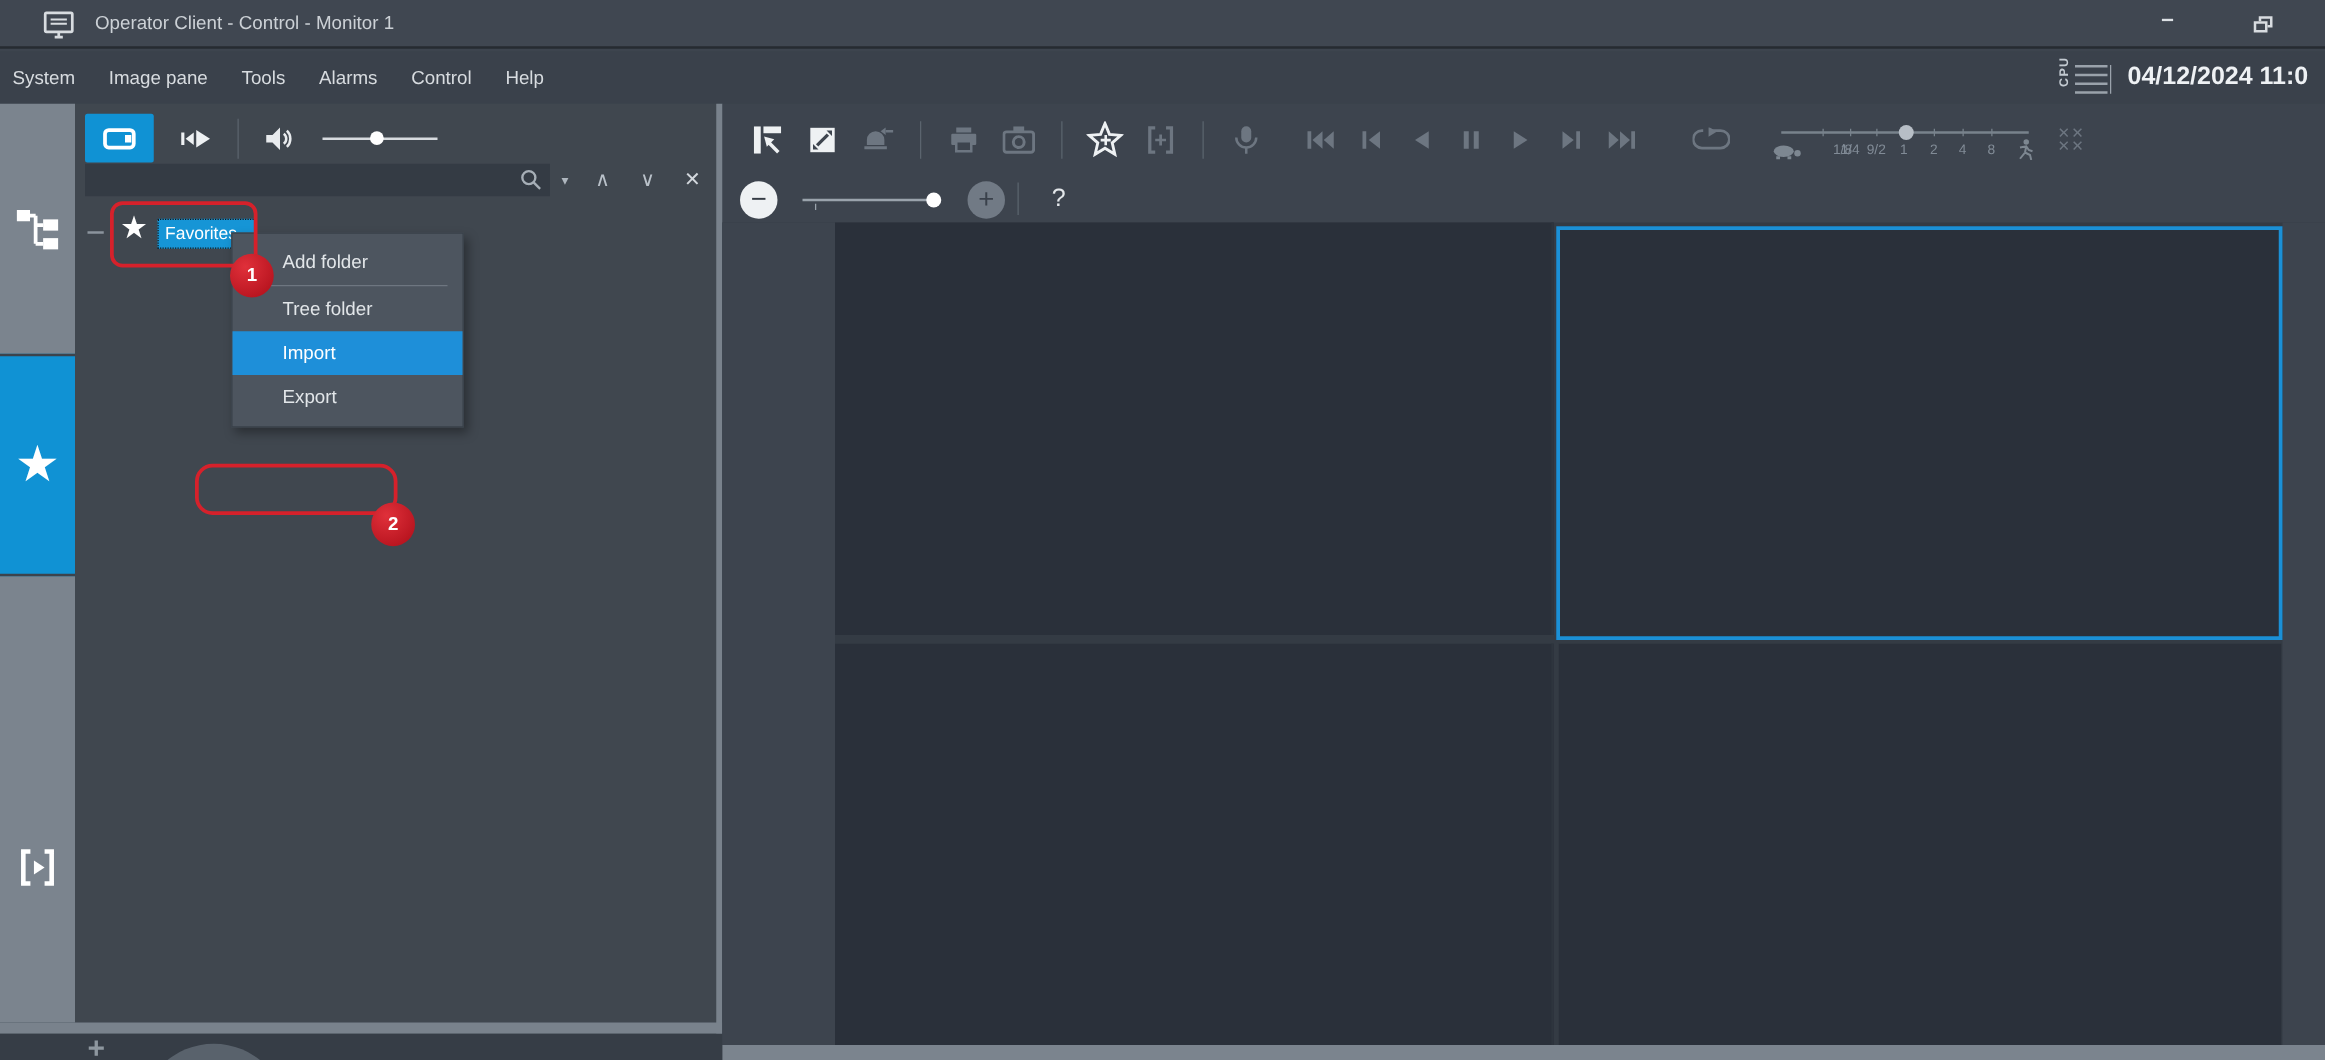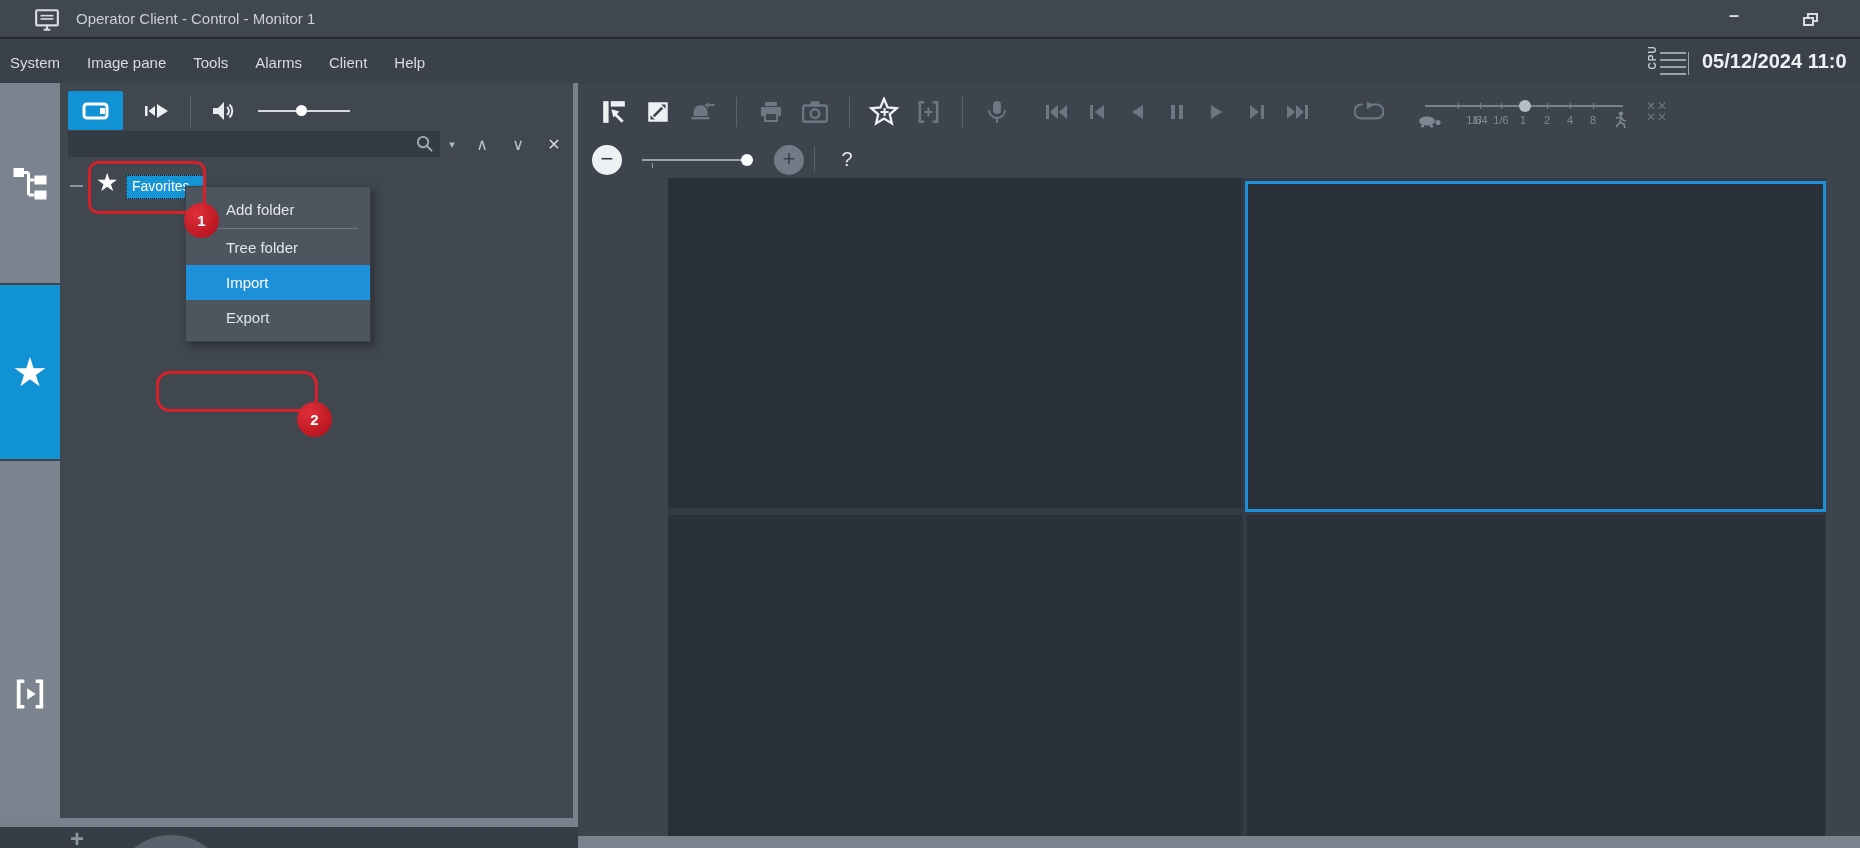--- a/index.html
+++ b/index.html
@@ -137,33 +137,33 @@
         </span>
     </div>
   </div>
 
   <div class="menubar">
     <div class="menu-items">
       <span class="menu-item">System</span>
       <span class="menu-item">Image pane</span>
       <span class="menu-item">Tools</span>
       <span class="menu-item">Alarms</span>
-      <span class="menu-item">Client</span>
+      <span class="menu-item">Control</span>
       <span class="menu-item">Help</span>
     </div>
     <div class="cpu-widget">
       <span class="cpu-label">CPU</span>
       <span class="cpu-bars">
           <i></i>
           <i></i>
           <i></i>
           <i></i>
         </span>
     </div>
-    <span class="datetime">05/12/2024 11:0</span>
+    <span class="datetime">04/12/2024 11:0</span>
   </div>
 
   <div class="iconstrip">
     <div class="strip-tab tab-tree">
       <span>
         <svg width="36" height="36" viewBox="0 0 24 24" fill="currentColor">
             <rect x="1" y="2" width="7" height="6"></rect>
             <path d="M8 5 h3 M11 5 v15 M11 10 h4 M11 20 h4" stroke="currentColor" stroke-width="2" fill="none"></path>
             <rect x="15" y="7" width="8" height="6"></rect>
             <rect x="15" y="17" width="8" height="6"></rect>
@@ -404,21 +404,21 @@
         <span class="turtle">
           <svg width="26" height="13" viewBox="0 0 26 13" fill="currentColor">
               <ellipse cx="10" cy="6" rx="8" ry="4.6"></ellipse>
               <circle cx="21" cy="7.5" r="2.6"></circle>
               <rect x="4" y="10" width="3" height="2.4"></rect>
               <rect x="13" y="10" width="3" height="2.4"></rect>
             </svg>
         </span>
         <span class="speed-label" style="left:59px">1/8</span>
         <span class="speed-label" style="left:65px">1/4</span>
-        <span class="speed-label" style="left:86px">1/6</span>
+        <span class="speed-label" style="left:86px">9/2</span>
         <span class="speed-label" style="left:108px">1</span>
         <span class="speed-label" style="left:132px">2</span>
         <span class="speed-label" style="left:155px">4</span>
         <span class="speed-label" style="left:178px">8</span>
         <span class="runner">
           <svg width="14" height="17" viewBox="0 0 14 17">
               <circle cx="8" cy="2.6" r="2.2" fill="currentColor"></circle>
               <path d="M3 7 l5 -1 l2 3 l3 1 M8 6 l-1 5 l-4 5 M7 11 l4 2 l1 4" fill="none" stroke="currentColor" stroke-width="1.6"></path>
             </svg>
         </span>

